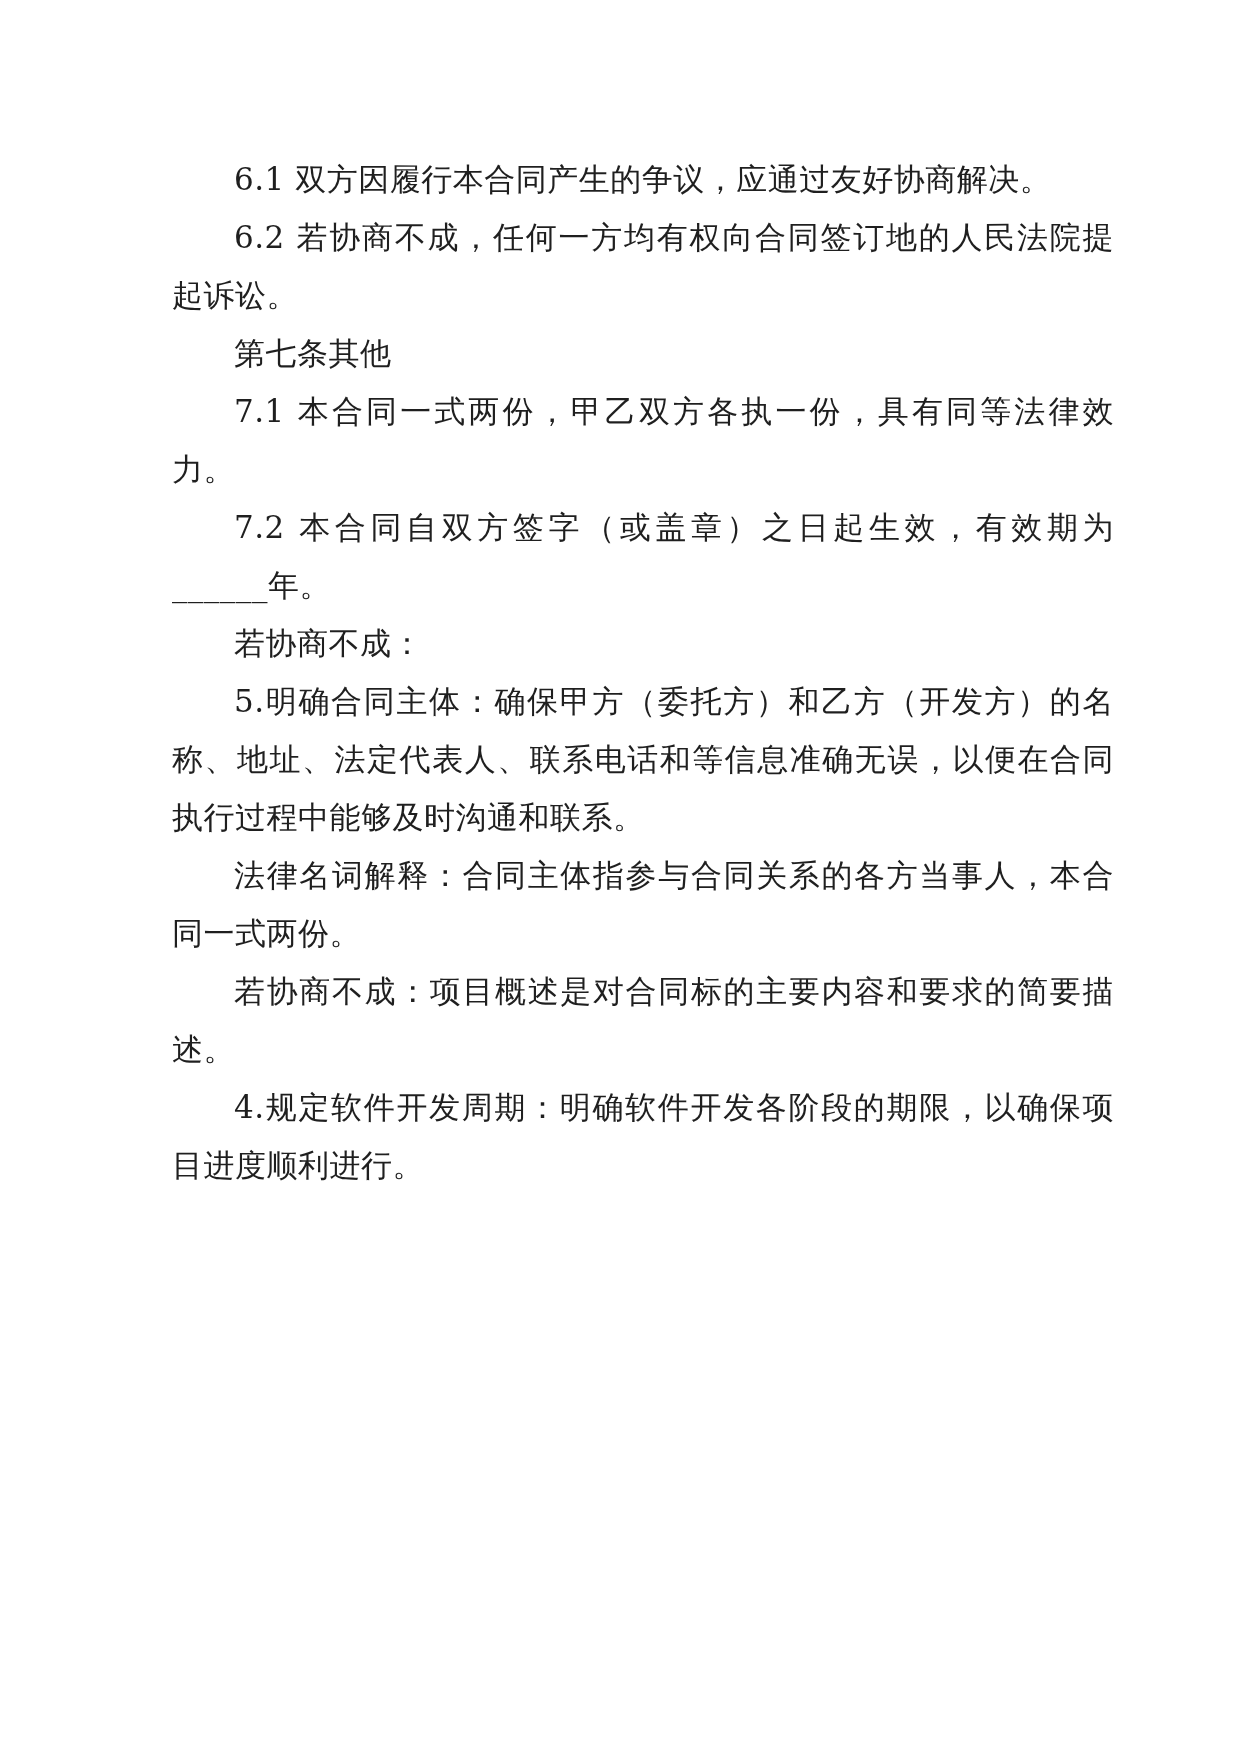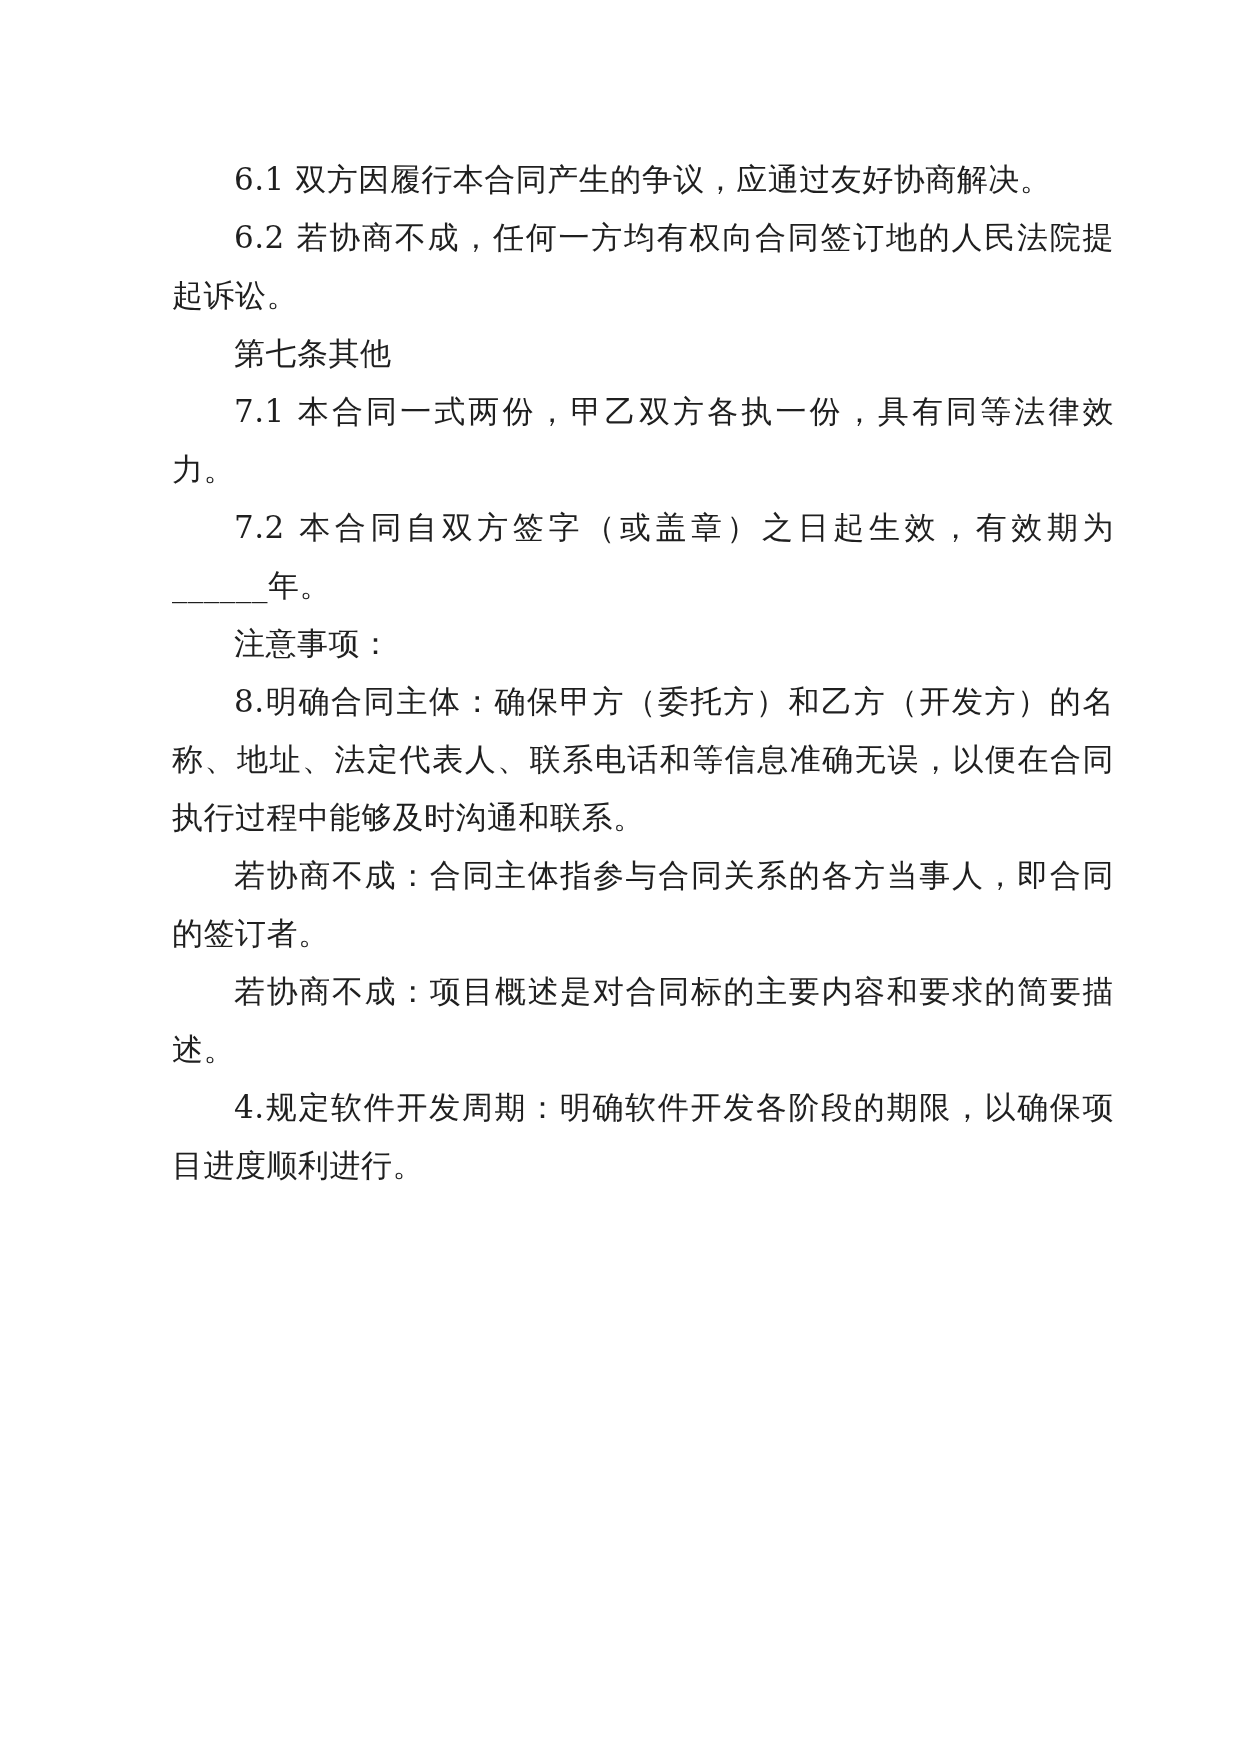--- a/index.html
+++ b/index.html
@@ -38,19 +38,19 @@
 </head>
 <body>
 
 <div class="page">
   <div class="doc-body" id="doc-body">
       <p class="para body">6.1 双方因履行本合同产生的争议，应通过友好协商解决。</p>
       <p class="para body">6.2 若协商不成，任何一方均有权向合同签订地的人民法院提起诉讼。</p>
       <p class="para heading">第七条其他</p>
       <p class="para body">7.1 本合同一式两份，甲乙双方各执一份，具有同等法律效力。</p>
       <p class="para body">7.2 本合同自双方签字（或盖章）之日起生效，有效期为______年。</p>
-      <p class="para body">注意事项：</p>
-      <p class="para body">8.明确合同主体：确保甲方（委托方）和乙方（开发方）的名称、地址、法定代表人、联系电话和等信息准确无误，以便在合同执行过程中能够及时沟通和联系。</p>
-      <p class="para body">若协商不成：合同主体指参与合同关系的各方当事人，即合同的签订者。</p>
+      <p class="para body">若协商不成：</p>
+      <p class="para body">5.明确合同主体：确保甲方（委托方）和乙方（开发方）的名称、地址、法定代表人、联系电话和等信息准确无误，以便在合同执行过程中能够及时沟通和联系。</p>
+      <p class="para body">法律名词解释：合同主体指参与合同关系的各方当事人，本合同一式两份。</p>
       <p class="para body">若协商不成：项目概述是对合同标的主要内容和要求的简要描述。</p>
       <p class="para body">4.规定软件开发周期：明确软件开发各阶段的期限，以确保项目进度顺利进行。</p>
     </div>
 </div>
 
 </body></html>

